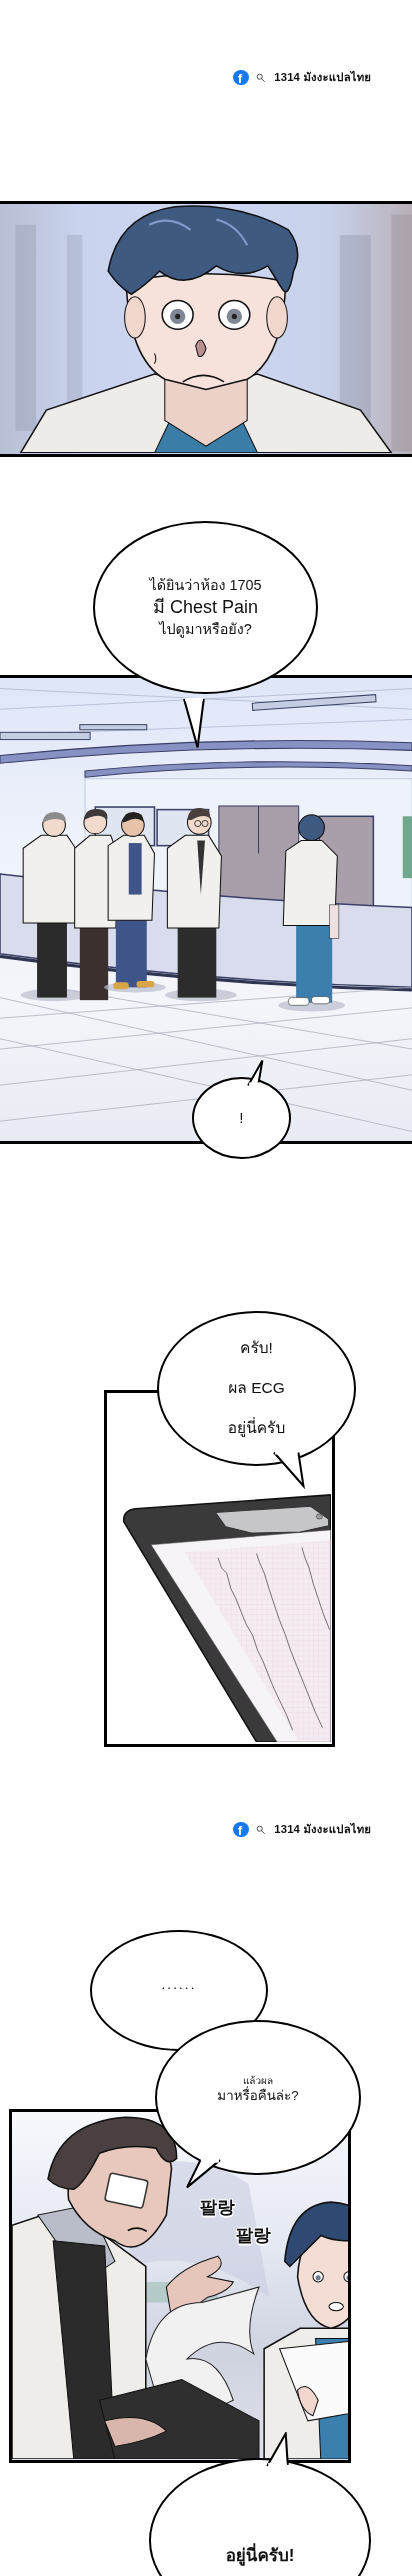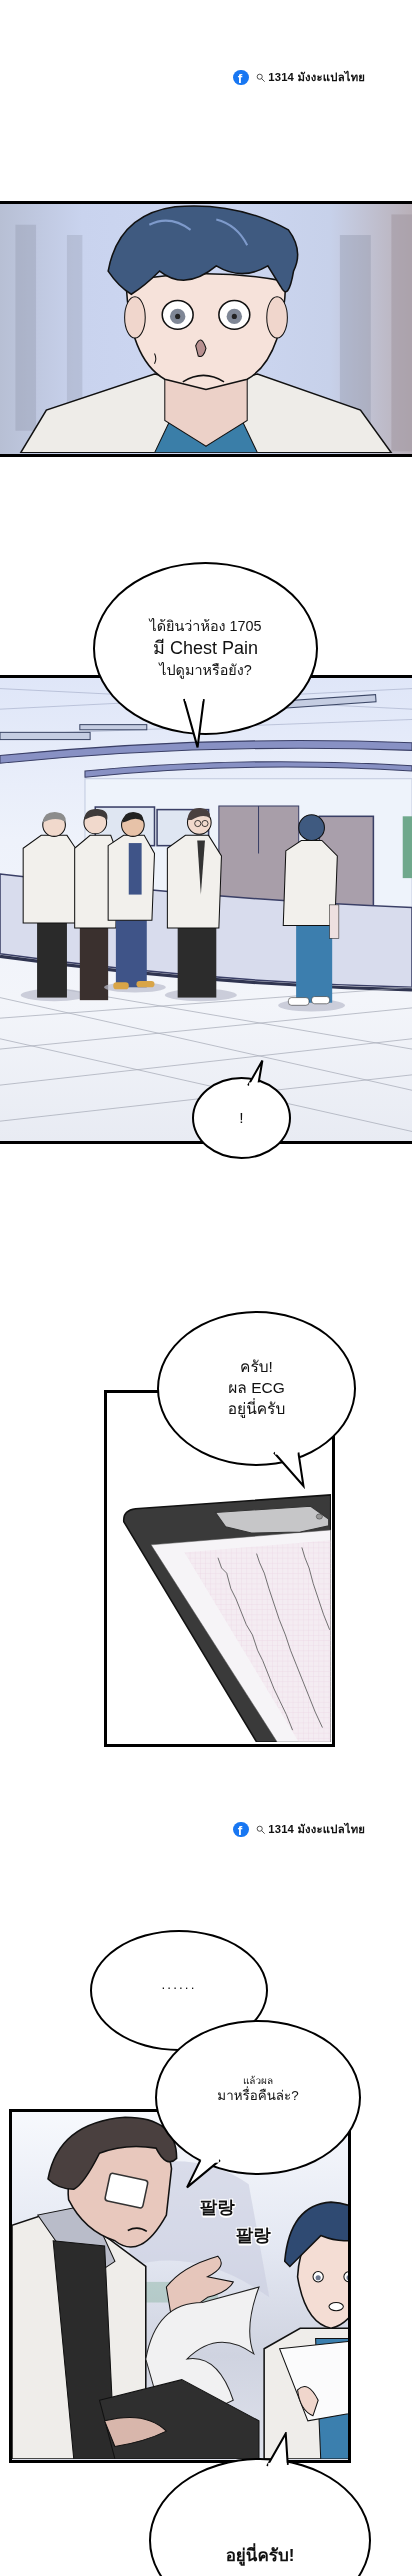--- a/index.html
+++ b/index.html
@@ -4,21 +4,21 @@
   <style>
     html, body { margin: 0; padding: 0; background: #ffffff; }
     body { width: 412px; height: 2576px; position: relative; overflow: hidden;
            font-family: "DejaVu Sans", "Liberation Sans", sans-serif; }
 
     
     .watermark { position: absolute; left: 227px; width: 175px; height: 20.6px; display: flex; align-items: center; }
     .wm-fb { width: 15.5px; height: 15.5px; border-radius: 50%; background: #1877f2; position: relative; margin-left: 6.2px; }
     .wm-fb::after { content: "f"; position: absolute; left: 4.6px; top: 1px; color: #fff; font: bold 13.4px "Liberation Sans", sans-serif; }
     .wm-search { width: 9.3px; height: 9.3px; margin-left: 7.2px; }
-    .wm-text { margin-left: 3px; font: bold 11.3px "Liberation Sans", sans-serif; color: #111; letter-spacing: 0.2px; }
+    .wm-text { margin-left: 9px; font: bold 11.3px "Liberation Sans", sans-serif; color: #111; letter-spacing: 0.2px; }
 
     
     .panel { position: absolute; overflow: hidden; box-sizing: border-box; }
 
     
     .bubble { position: absolute; background: #fff; border: 2.1px solid #000; border-radius: 50%;
               box-sizing: border-box; display: flex; flex-direction: column; align-items: center; justify-content: center;
               text-align: center; color: #111; z-index: 5; }
     .bubble-line { font-family: "Liberation Sans", "DejaVu Sans", sans-serif; line-height: 1.35; white-space: nowrap; }
     .tail { position: absolute; z-index: 6; }
@@ -69,21 +69,21 @@
     <circle cx="455" cy="218" r="5" fill="#222"></circle>
 
     <path d="M380 275 Q390 250 400 280 Q395 300 385 295 Z" fill="#b89090" stroke="#111" stroke-width="2"></path>
 
     <path d="M300 290 Q305 300 300 310" stroke="#111" fill="none" stroke-width="2"></path>
 
     <path d="M355 345 Q395 320 435 345" stroke="#111" fill="none" stroke-width="3"></path>
   </svg>
 </div>
 
-<div class="bubble" style="left:93px; top:562px; width:225px; height:173px;">
+<div class="bubble" style="left:93px; top:521px; width:225px; height:173px;">
   <span class="bubble-line" style="font-size:14.4px">ได้ยินว่าห้อง 1705</span>
   <span class="bubble-line" style="font-size:18px">มี Chest Pain</span>
   <span class="bubble-line" style="font-size:14.4px">ไปดูมาหรือยัง?</span>
 </div>
 <svg class="tail" style="left:183px; top:698px" width="26" height="52" viewBox="0 0 50 100">
   <path d="M2 2 L28 95 L40 2" fill="#fff" stroke="#000" stroke-width="4"></path>
   <rect x="4" y="0" width="34" height="6" fill="#fff"></rect>
 </svg>
 
 <div class="panel" style="left:0; top:675px; width:412px; height:469px; border-top:3.6px solid #000; border-bottom:3.6px solid #000;
@@ -191,21 +191,21 @@
 
     <polyline points="215,320 222,340 232,350 240,380 250,400 258,420 270,450 282,470 292,500 302,520 314,550 324,575 336,600 348,625 360,655" fill="none" stroke="#555" stroke-width="1.6"></polyline>
     <polyline points="290,312 296,330 305,350 314,380 324,410 334,440 346,470 356,500 368,530 380,560 392,590 404,620 418,650" fill="none" stroke="#555" stroke-width="1.6"></polyline>
     <polyline points="378,300 384,320 392,340 400,370 410,400 420,430 432,460" fill="none" stroke="#555" stroke-width="1.6"></polyline>
 
     <path d="M210 232 L395 220 L430 245 L430 258 L375 270 L280 272 L230 260 Z" fill="#c6c6c8" stroke="#333" stroke-width="2"></path>
     <ellipse cx="412" cy="240" rx="6" ry="5" fill="#999" stroke="#333"></ellipse>
   </svg>
 </div>
 
-<div class="bubble" style="left:157px; top:1311px; width:199px; height:155px;">
+<div class="bubble" style="left:157px; top:1311px; width:199px; height:155px;gap:19px;">
   <span class="bubble-line" style="font-size:15.5px">ครับ!</span>
   <span class="bubble-line" style="font-size:15.5px">ผล ECG</span>
   <span class="bubble-line" style="font-size:15.5px">อยู่นี่ครับ</span>
 </div>
 <svg class="tail" style="left:273px; top:1450px" width="33" height="39" viewBox="0 0 65 75">
   <path d="M2 4 L60 70 L50 4" fill="#fff" stroke="#000" stroke-width="4"></path>
   <rect x="4" y="0" width="44" height="8" fill="#fff"></rect>
 </svg>
 
 <div class="watermark" style="top:1819px">

